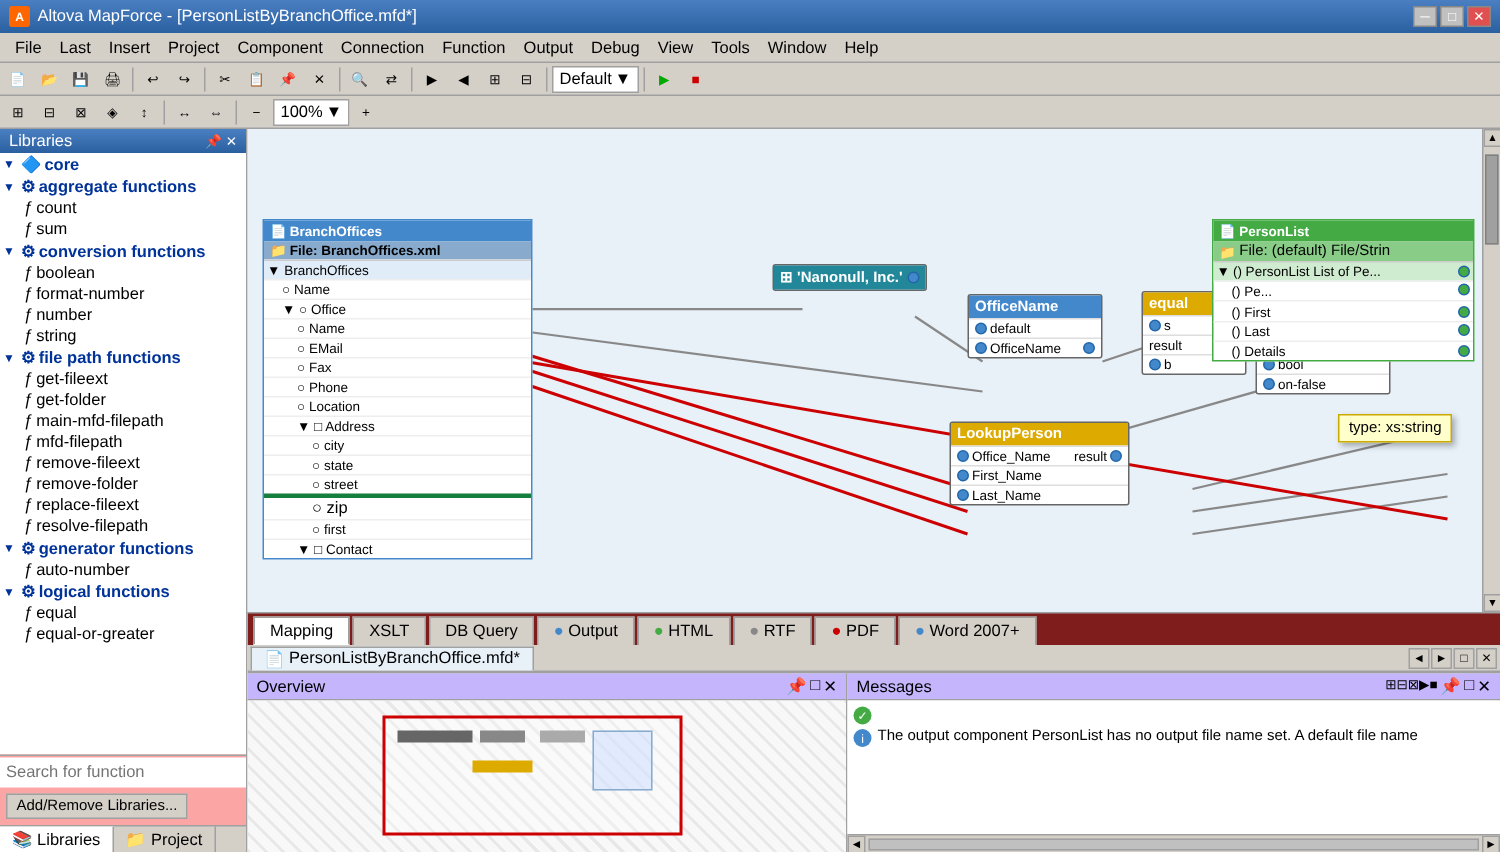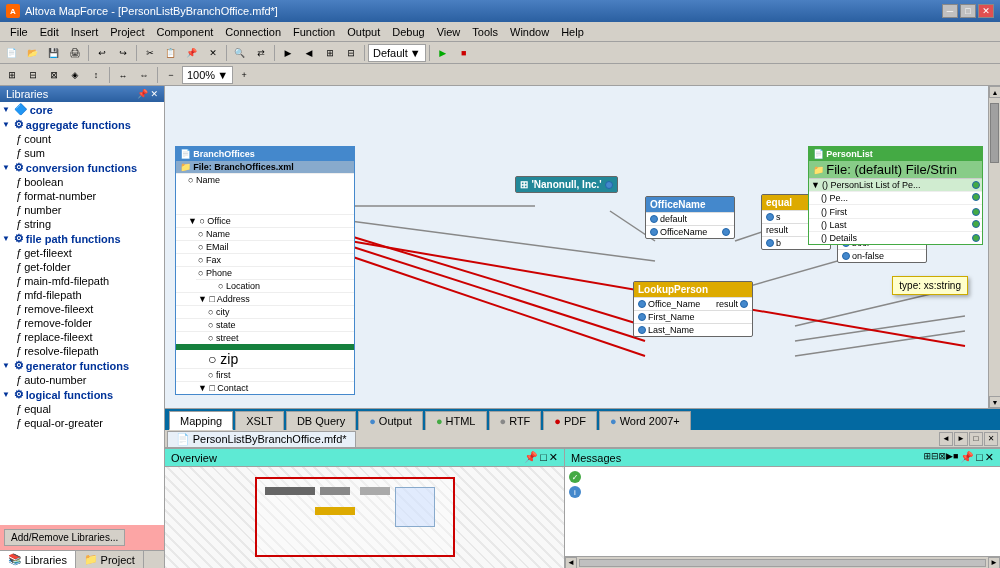--- a/index.html
+++ b/index.html
@@ -217,21 +217,21 @@
       position: absolute;
       top: 0;
       left: 0;
       width: 100%;
       height: 100%;
       pointer-events: none;
     }
 
     
     .bottom-tabs {
-      background: #0369a1;
+      background: #7f1d1d;
       height: 22px;
       display: flex;
       align-items: flex-end;
       border-top: 1px solid #a0a0a0;
       padding: 0 4px;
     }
     .tab {
       padding: 2px 10px;
       background: #d4d0c8;
       border: 1px solid #a0a0a0;
@@ -286,21 +286,21 @@
       border-right: 1px solid #a0a0a0;
       display: flex;
       flex-direction: column;
     }
     .messages-panel {
       flex: 1;
       display: flex;
       flex-direction: column;
     }
     .panel-header {
-      background: #5eead4;
+      background: #c4b5fd;
       border-bottom: 1px solid #a0a0a0;
       padding: 2px 6px;
       font-size: 11px;
       display: flex;
       align-items: center;
       justify-content: space-between;
       height: 18px;
     }
     .panel-content {
       flex: 1;
@@ -424,21 +424,21 @@
   </div>
   <div class="title-bar-buttons">
     <div class="title-btn">─</div>
     <div class="title-btn">□</div>
     <div class="title-btn close">✕</div>
   </div>
 </div>
 
 <div class="menu-bar">
   <span class="menu-item">File</span>
-  <span class="menu-item">Edit</span>
+  <span class="menu-item">Last</span>
   <span class="menu-item">Insert</span>
   <span class="menu-item">Project</span>
   <span class="menu-item">Component</span>
   <span class="menu-item">Connection</span>
   <span class="menu-item">Function</span>
   <span class="menu-item">Output</span>
   <span class="menu-item">Debug</span>
   <span class="menu-item">View</span>
   <span class="menu-item">Tools</span>
   <span class="menu-item">Window</span>
@@ -603,20 +603,23 @@
       </div>
       <div class="tree-item sub">
         <span>ƒ</span>
         <span>equal</span>
       </div>
       <div class="tree-item sub">
         <span>ƒ</span>
         <span>equal-or-greater</span>
       </div>
     </div>
+    <div class="library-search">
+      <input type="text" placeholder="Search for function" style="">
+    </div>
     <div style="padding:2px;">
       <button class="library-add-btn">Add/Remove Libraries...</button>
     </div>
     <div class="left-panel-tabs">
       <div class="left-tab active">
         <span>📚</span>
         <span>Libraries</span>
       </div>
       <div class="left-tab">
         <span>📁</span>
@@ -656,32 +659,35 @@
 
         <div class="branch-offices-tree" style="position:absolute;left:10px;top:60px;width:180px;">
           <div class="tree-header">
             <span>📄</span>
             <span>BranchOffices</span>
           </div>
           <div class="tree-subheader">
             <span>📁</span>
             <span style="font-size:9px;font-weight:bold;">File: BranchOffices.xml</span>
           </div>
+          <div style="font-size:9px;padding:1px 2px;background:#e0ecf8;border-top:1px solid #ccc;">
+            <span>▼</span> BranchOffices
+          </div>
           <div style="font-size:9px;padding:1px 2px 1px 12px;border-top:1px solid #eee;">○ Name</div>
-          <div style="font-size:9px;padding:1px 2px 1px 12px;border-top:1px solid #eee;margin-top:28px;">▼ ○ Office</div>
+          <div style="font-size:9px;padding:1px 2px 1px 12px;border-top:1px solid #eee;">▼ ○ Office</div>
           <div style="font-size:9px;padding:1px 2px 1px 22px;border-top:1px solid #eee;">○ Name</div>
           <div style="font-size:9px;padding:1px 2px 1px 22px;border-top:1px solid #eee;">○ EMail</div>
           <div style="font-size:9px;padding:1px 2px 1px 22px;border-top:1px solid #eee;">○ Fax</div>
           <div style="font-size:9px;padding:1px 2px 1px 22px;border-top:1px solid #eee;">○ Phone</div>
-          <div style="font-size:9px;padding:1px 2px 1px 22px;border-top:1px solid #eee;margin-left:20px;">○ Location</div>
+          <div style="font-size:9px;padding:1px 2px 1px 22px;border-top:1px solid #eee;">○ Location</div>
           <div style="font-size:9px;padding:1px 2px 1px 22px;border-top:1px solid #eee;">▼ □ Address</div>
           <div style="font-size:9px;padding:1px 2px 1px 32px;border-top:1px solid #eee;">○ city</div>
           <div style="font-size:9px;padding:1px 2px 1px 32px;border-top:1px solid #eee;">○ state</div>
           <div style="font-size:9px;padding:1px 2px 1px 32px;border-top:1px solid #eee;">○ street</div>
-          <div style="font-size:14px;padding:1px 2px 1px 32px;border-top:6px solid #15803d;">○ zip</div>
+          <div style="font-size:11px;padding:1px 2px 1px 32px;border-top:3px solid #15803d;">○ zip</div>
           <div style="font-size:9px;padding:1px 2px 1px 32px;border-top:1px solid #eee;">○ first</div>
           <div style="font-size:9px;padding:1px 2px 1px 22px;border-top:1px solid #eee;">▼ □ Contact</div>
         </div>
 
         <div class="map-node" style="position:absolute;left:350px;top:90px;min-width:100px;">
           <div class="map-node-header teal">
             <span>⊞</span>
             <span>'Nanonull, Inc.'</span>
             <div class="connector-dot right"></div>
           </div>
@@ -764,21 +770,21 @@
           </div>
         </div>
 
         <div class="person-list-tree" style="position:absolute;right:5px;top:60px;width:175px;">
           <div class="tree-header" style="background:#44aa44;">
             <span>📄</span>
             <span>PersonList</span>
           </div>
           <div class="tree-subheader" style="background:#88cc88;">
             <span>📁</span>
-            <span style="font-size:13px;">File: (default) File/Strin</span>
+            <span style="font-size:10px;">File: (default) File/Strin</span>
           </div>
           <div style="font-size:9px;padding:1px 2px;background:#d0ecd0;border-top:1px solid #ccc;display:flex;align-items:center;gap:2px;">
             <span>▼</span>
             <span>() PersonList List of Pe...</span>
             <div class="connector-dot" style="margin-left:auto;background:#44aa44;"></div>
           </div>
           <div style="font-size:9px;padding:1px 2px 1px 12px;border-top:1px solid #eee;display:flex;">
             <span>() Pe...</span>
             <div class="connector-dot" style="margin-left:auto;background:#44aa44;"></div>
           </div>
@@ -890,20 +896,21 @@
             <span style="cursor:pointer;">✕</span>
           </div>
         </div>
         <div class="panel-content">
           <div class="messages-content">
             <div class="msg-line">
               <div class="msg-icon">✓</div>
             </div>
             <div class="msg-line">
               <div class="msg-icon info">i</div>
+              <span>The output component PersonList has no output file name set. A default file name</span>
             </div>
           </div>
         </div>
 
         <div style="height:12px;background:#d4d0c8;border-top:1px solid #a0a0a0;display:flex;align-items:center;">
           <div style="width:12px;height:12px;background:#d4d0c8;border:1px solid #a0a0a0;display:flex;align-items:center;justify-content:center;font-size:8px;cursor:pointer;">◄</div>
           <div style="flex:1;height:8px;margin:0 2px;background:#c0c0c0;border:1px solid #a0a0a0;"></div>
           <div style="width:12px;height:12px;background:#d4d0c8;border:1px solid #a0a0a0;display:flex;align-items:center;justify-content:center;font-size:8px;cursor:pointer;">►</div>
         </div>
       </div>

